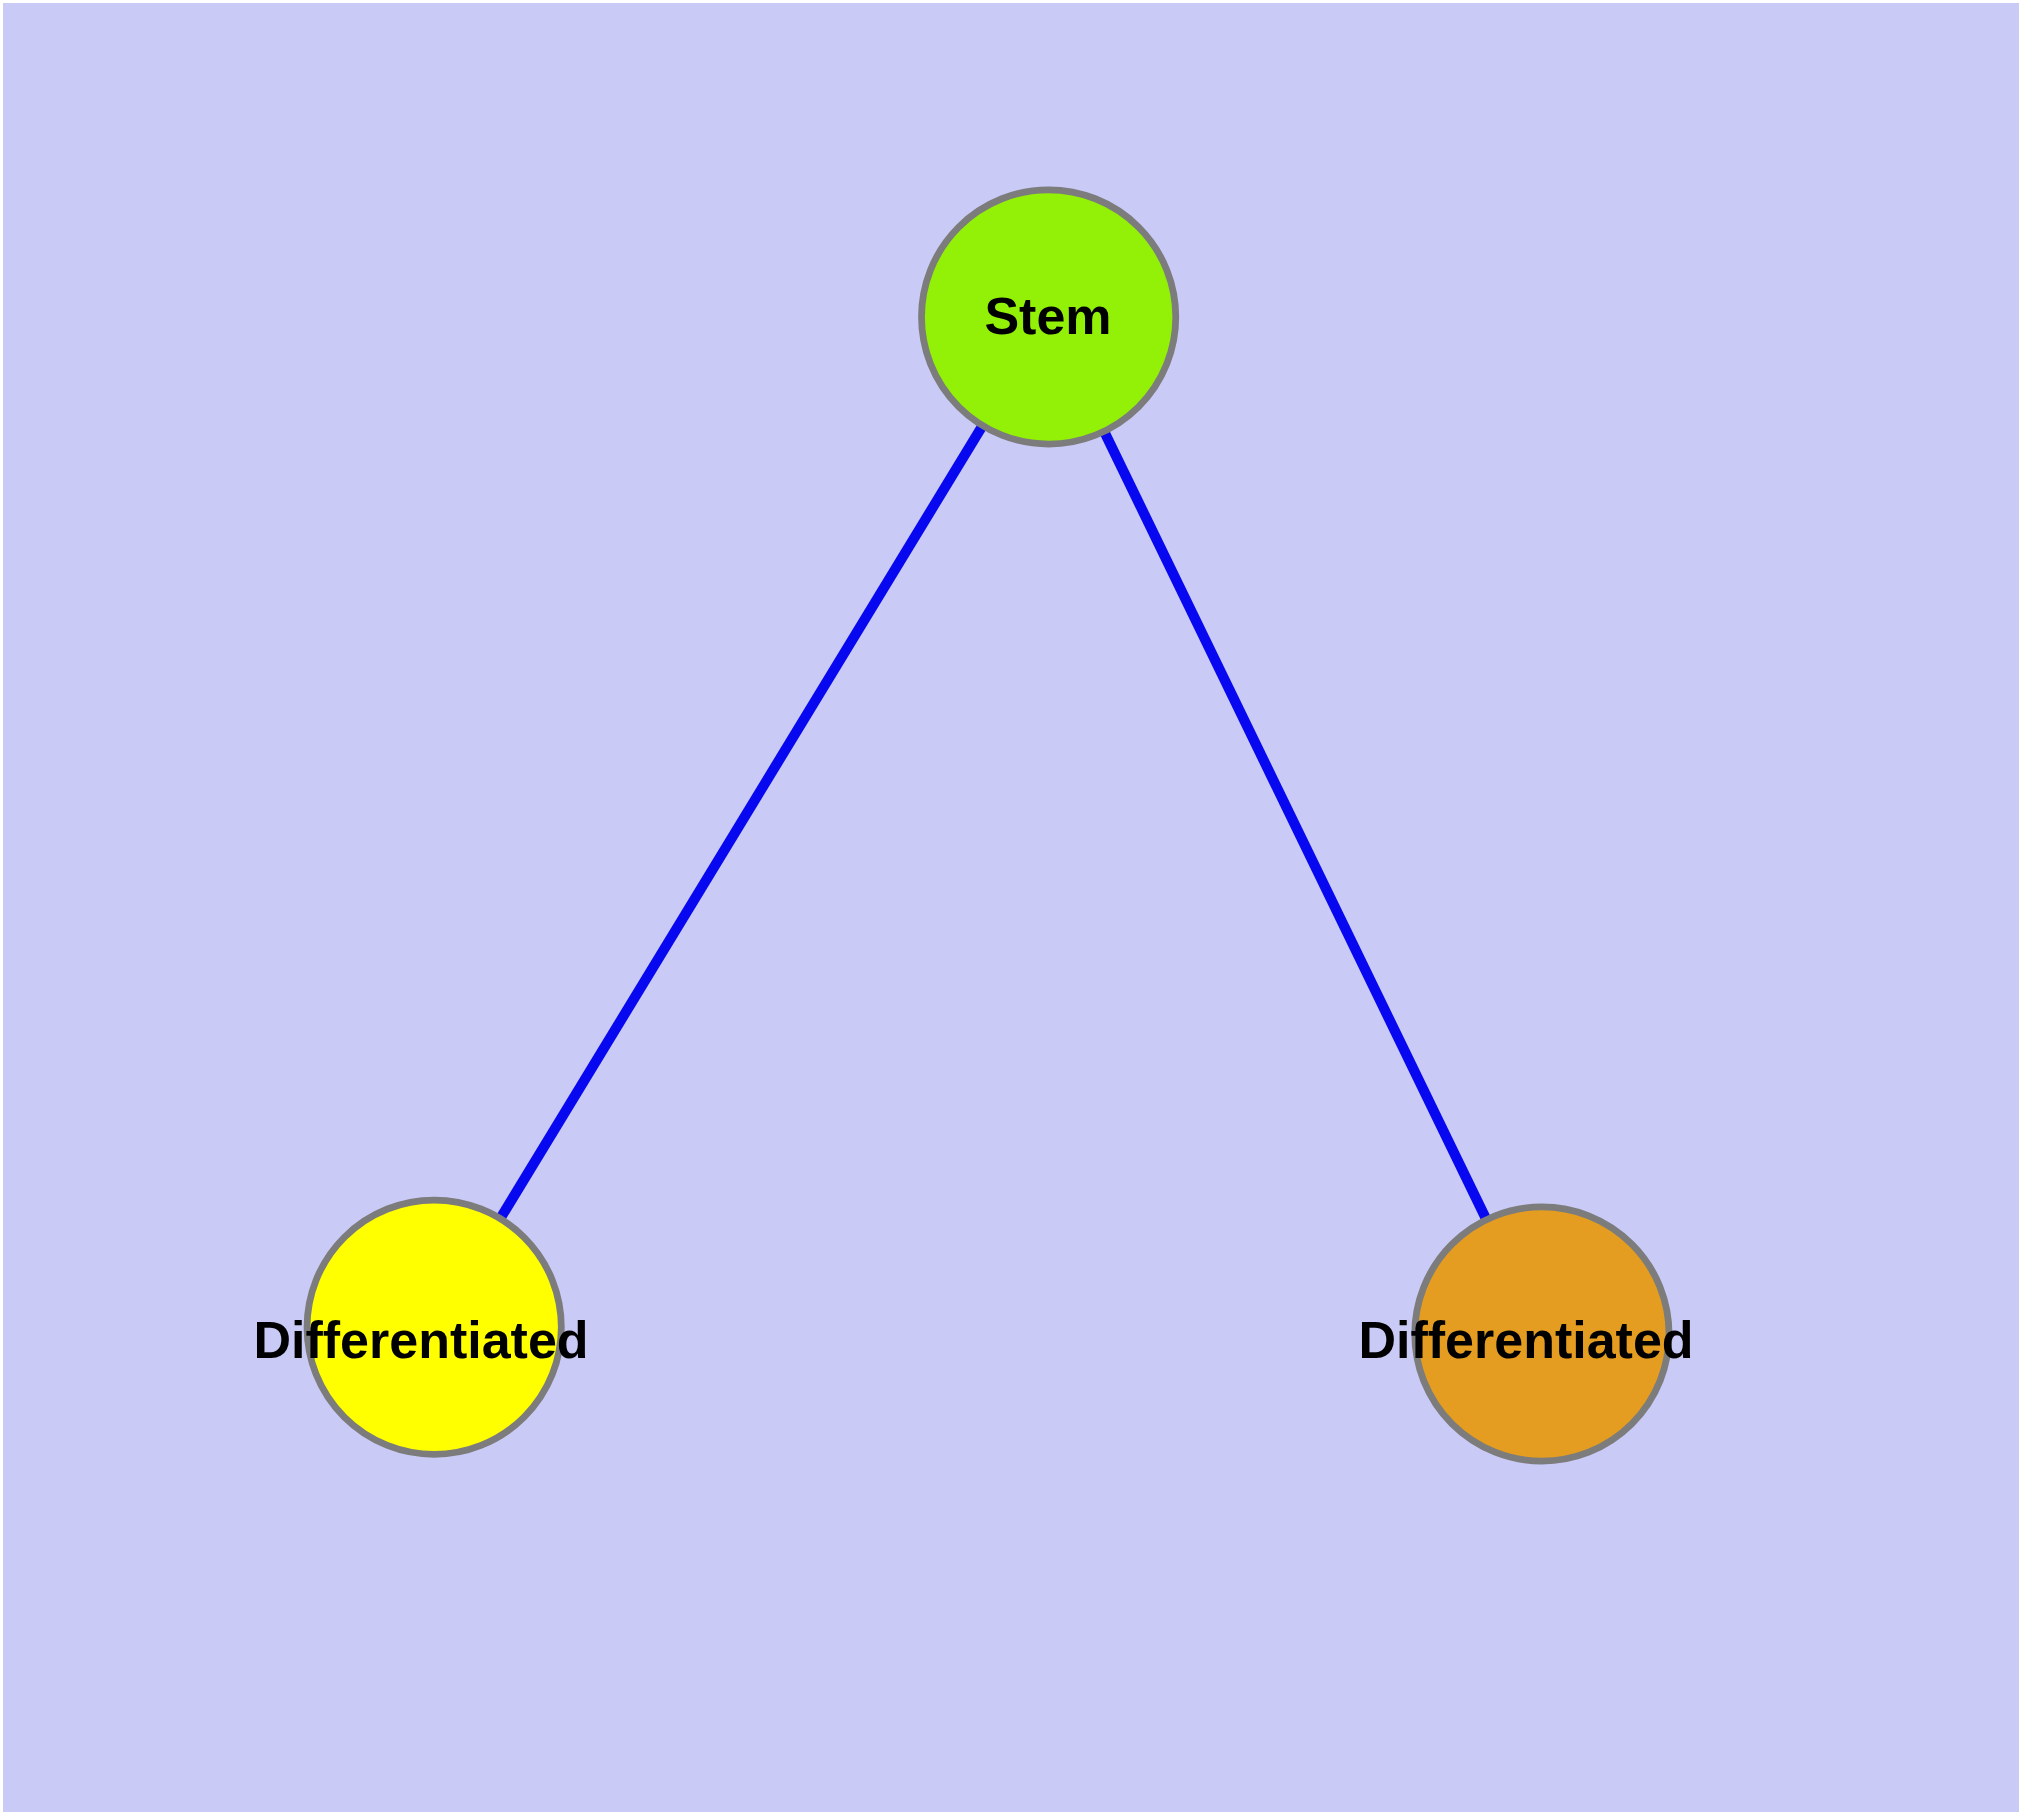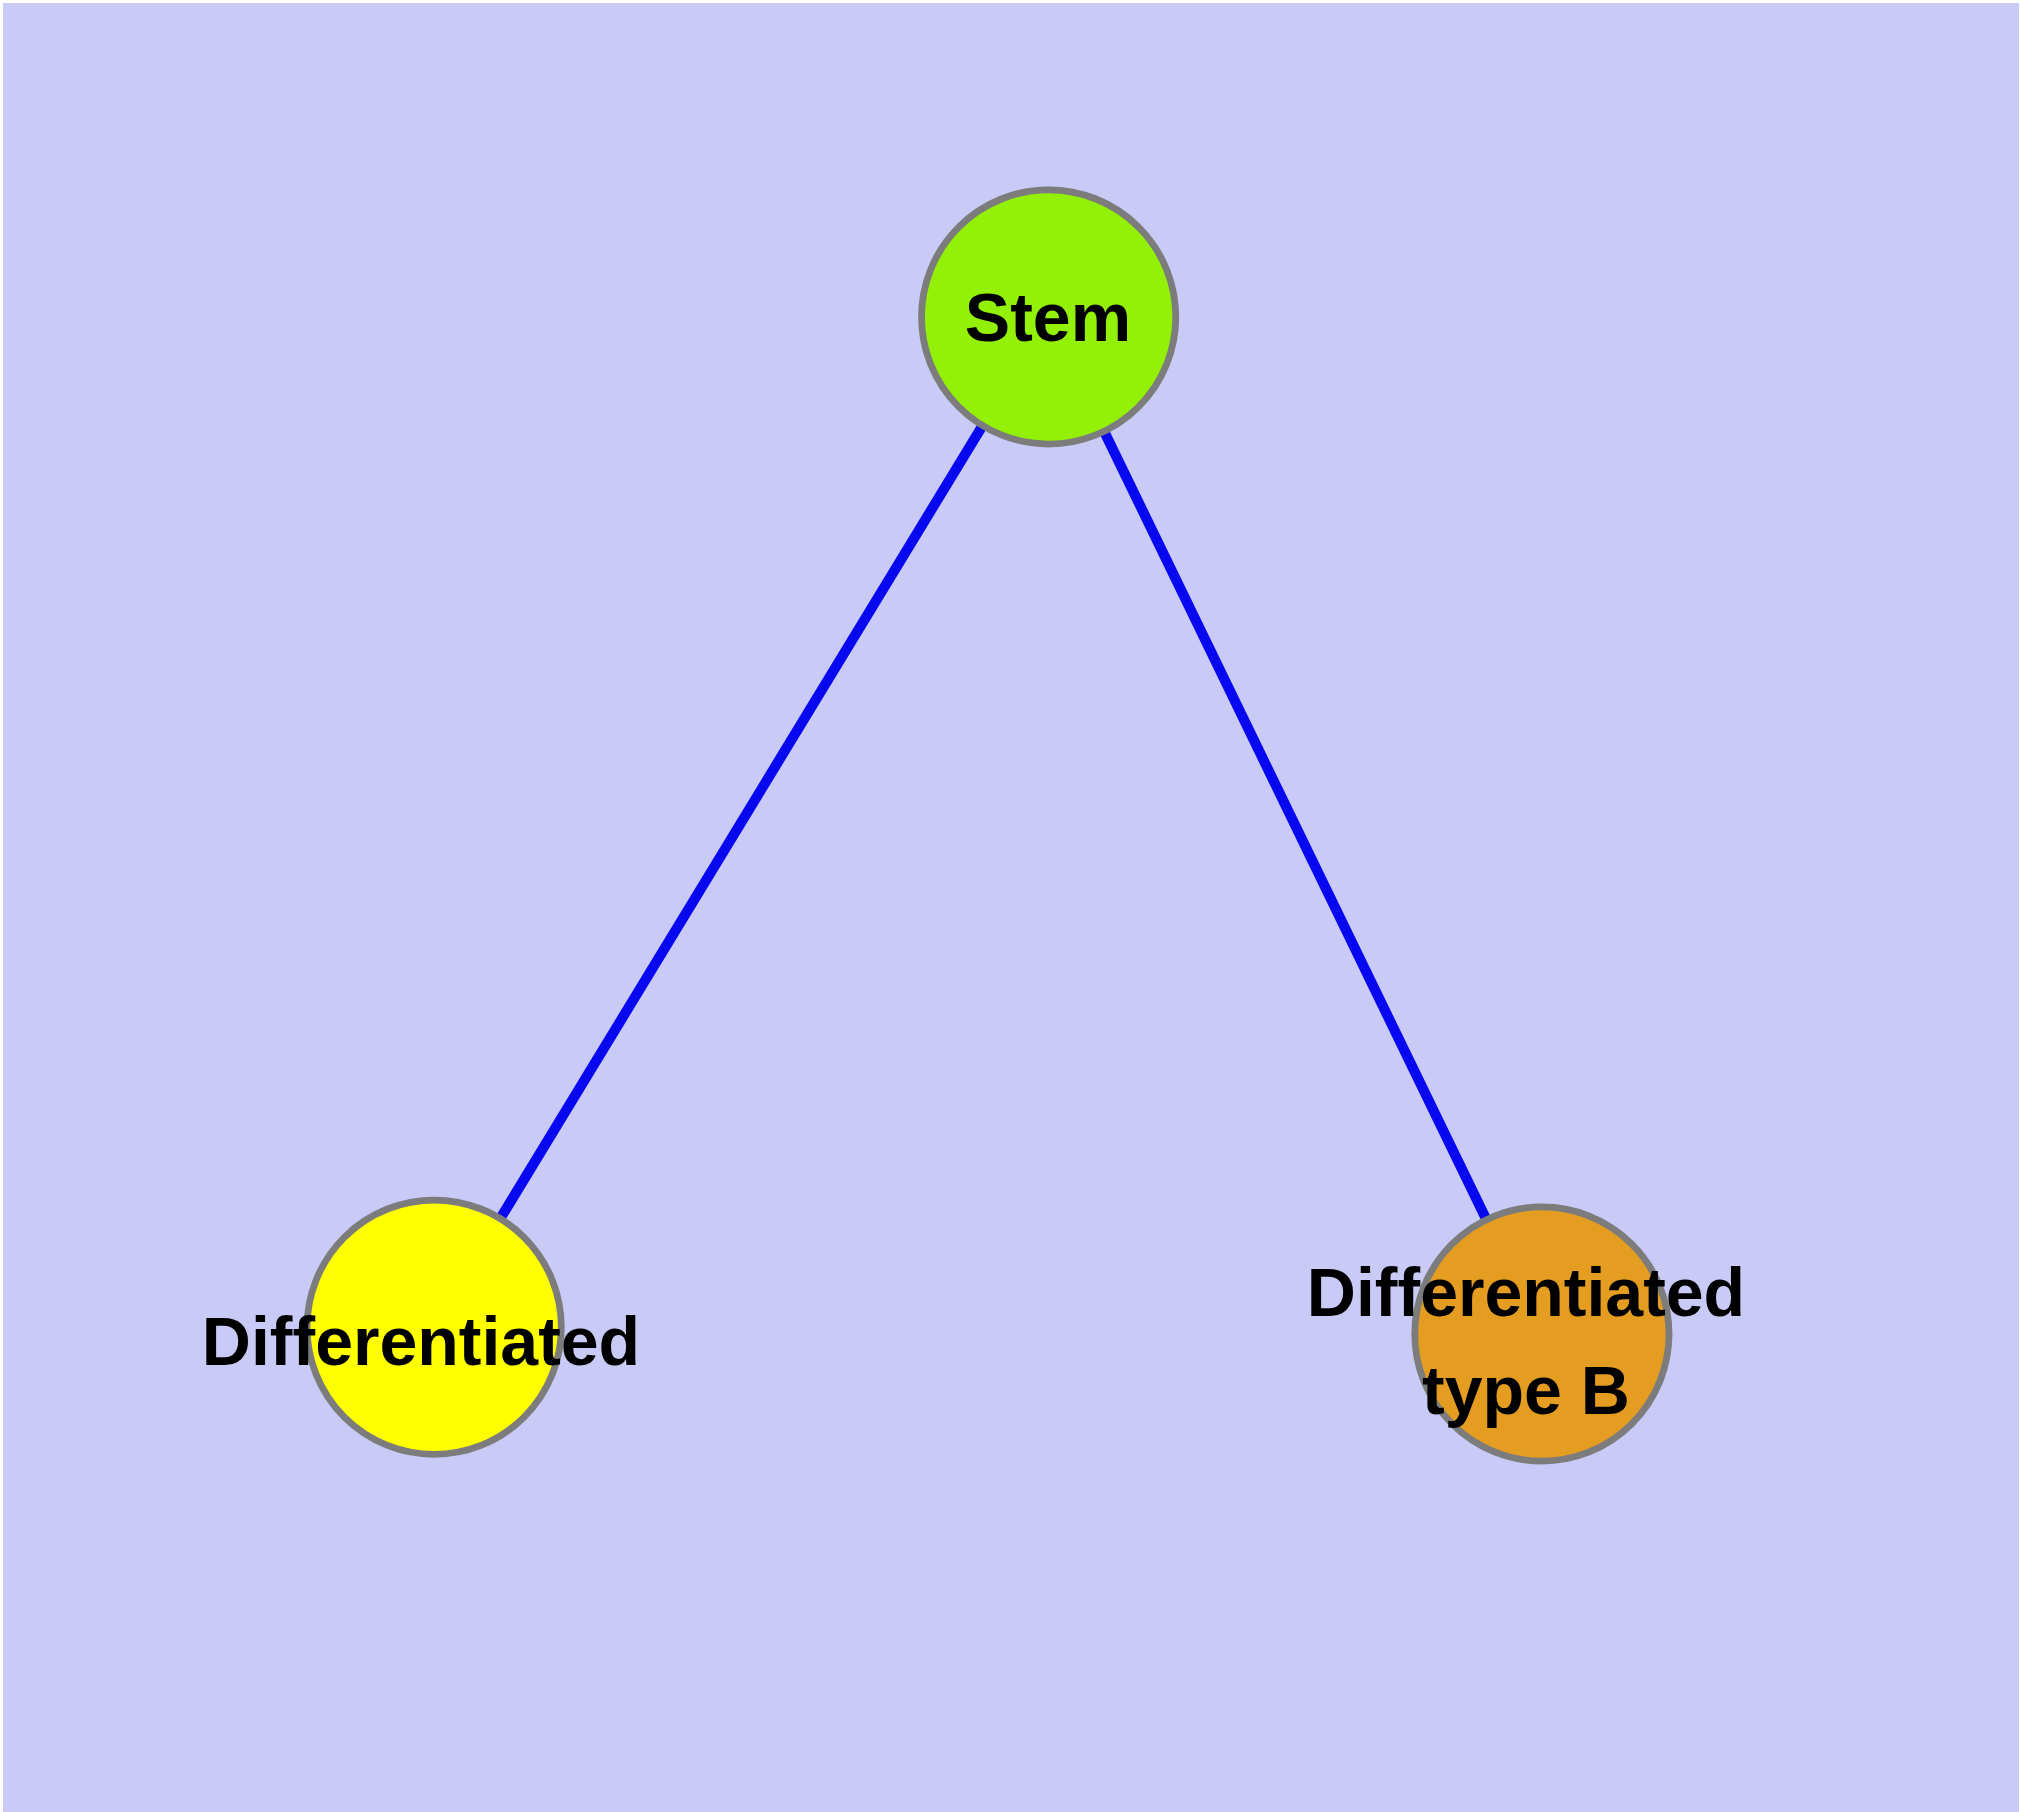--- a/index.html
+++ b/index.html
@@ -26,21 +26,21 @@
     width: 2021px; height: 1812px;
   }
 
   .edge { stroke-width: 12px; fill: none; }
   .node { stroke-width: 8px; }
 
   .node-label {
     position: absolute;
     transform: translate(-50%, -50%);
     font-weight: 700;
-    font-size: 68px;
+    font-size: 52px;
     line-height: 1.444;
     color: #000000;
     text-align: center;
     white-space: nowrap;
   }
   #label-stem  { left: 1048px; top: 317px;  }
   #label-typeA { left: 421px;  top: 1341px; }
   #label-typeB { left: 1526px; top: 1341px; }
 </style>
 </head>
@@ -61,21 +61,20 @@
   <div class="node-label" id="label-stem">
     <div>Stem</div>
   </div>
 
   <div class="node-label" id="label-typeA">
     <div>Differentiated</div>
   </div>
 
   <div class="node-label" id="label-typeB">
     <div>Differentiated</div>
-    <div>type B</div>
   </div>
 
   <div class="margin-strip top"></div>
   <div class="margin-strip left"></div>
   <div class="margin-strip right"></div>
 
 </div>
 
 
 </body></html>

